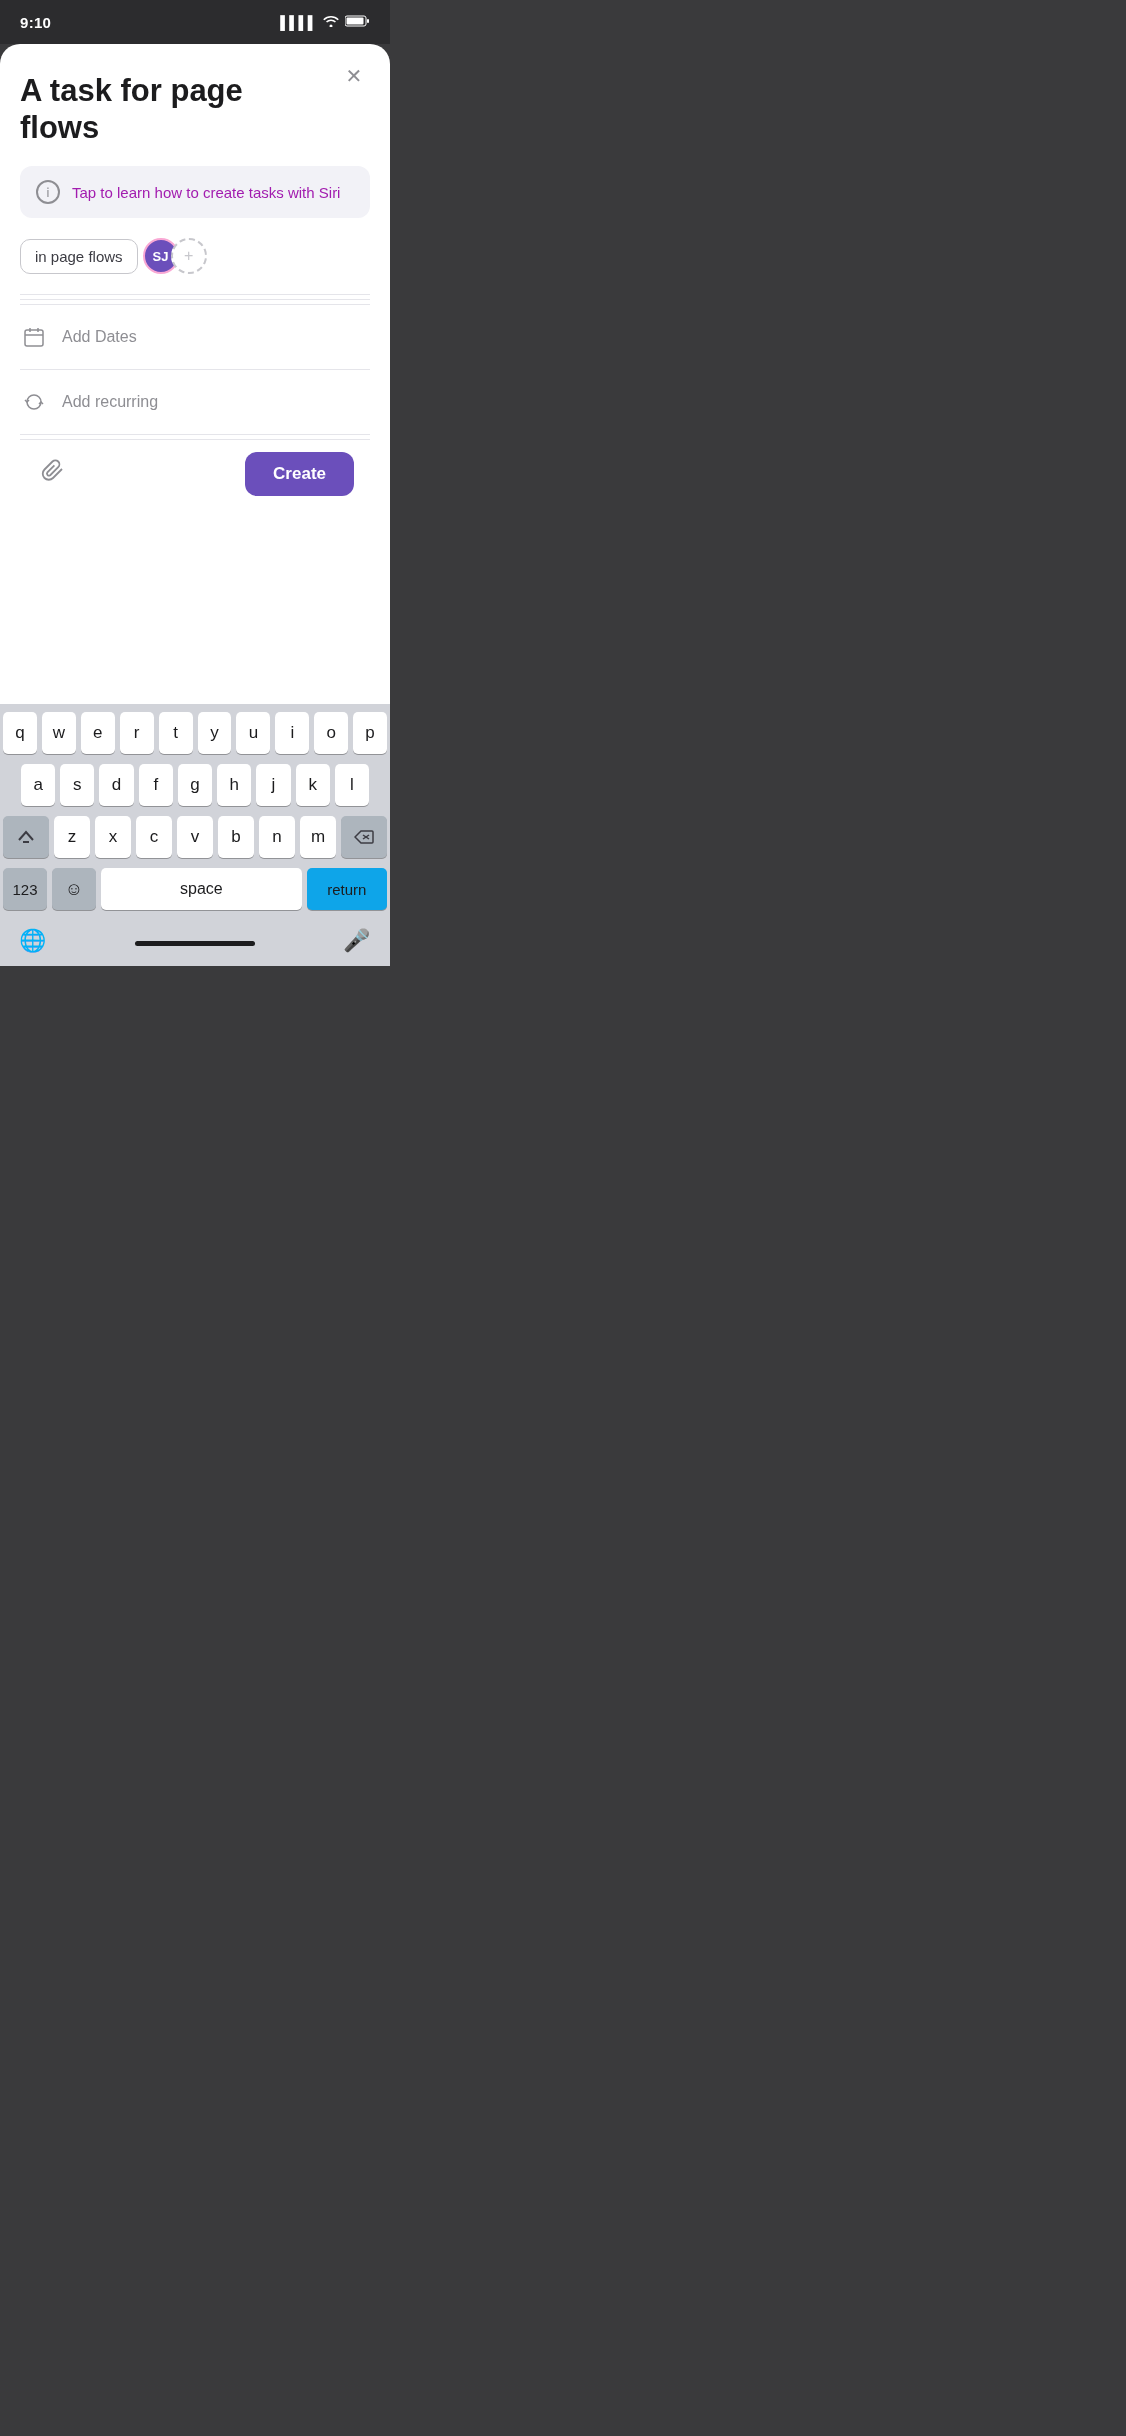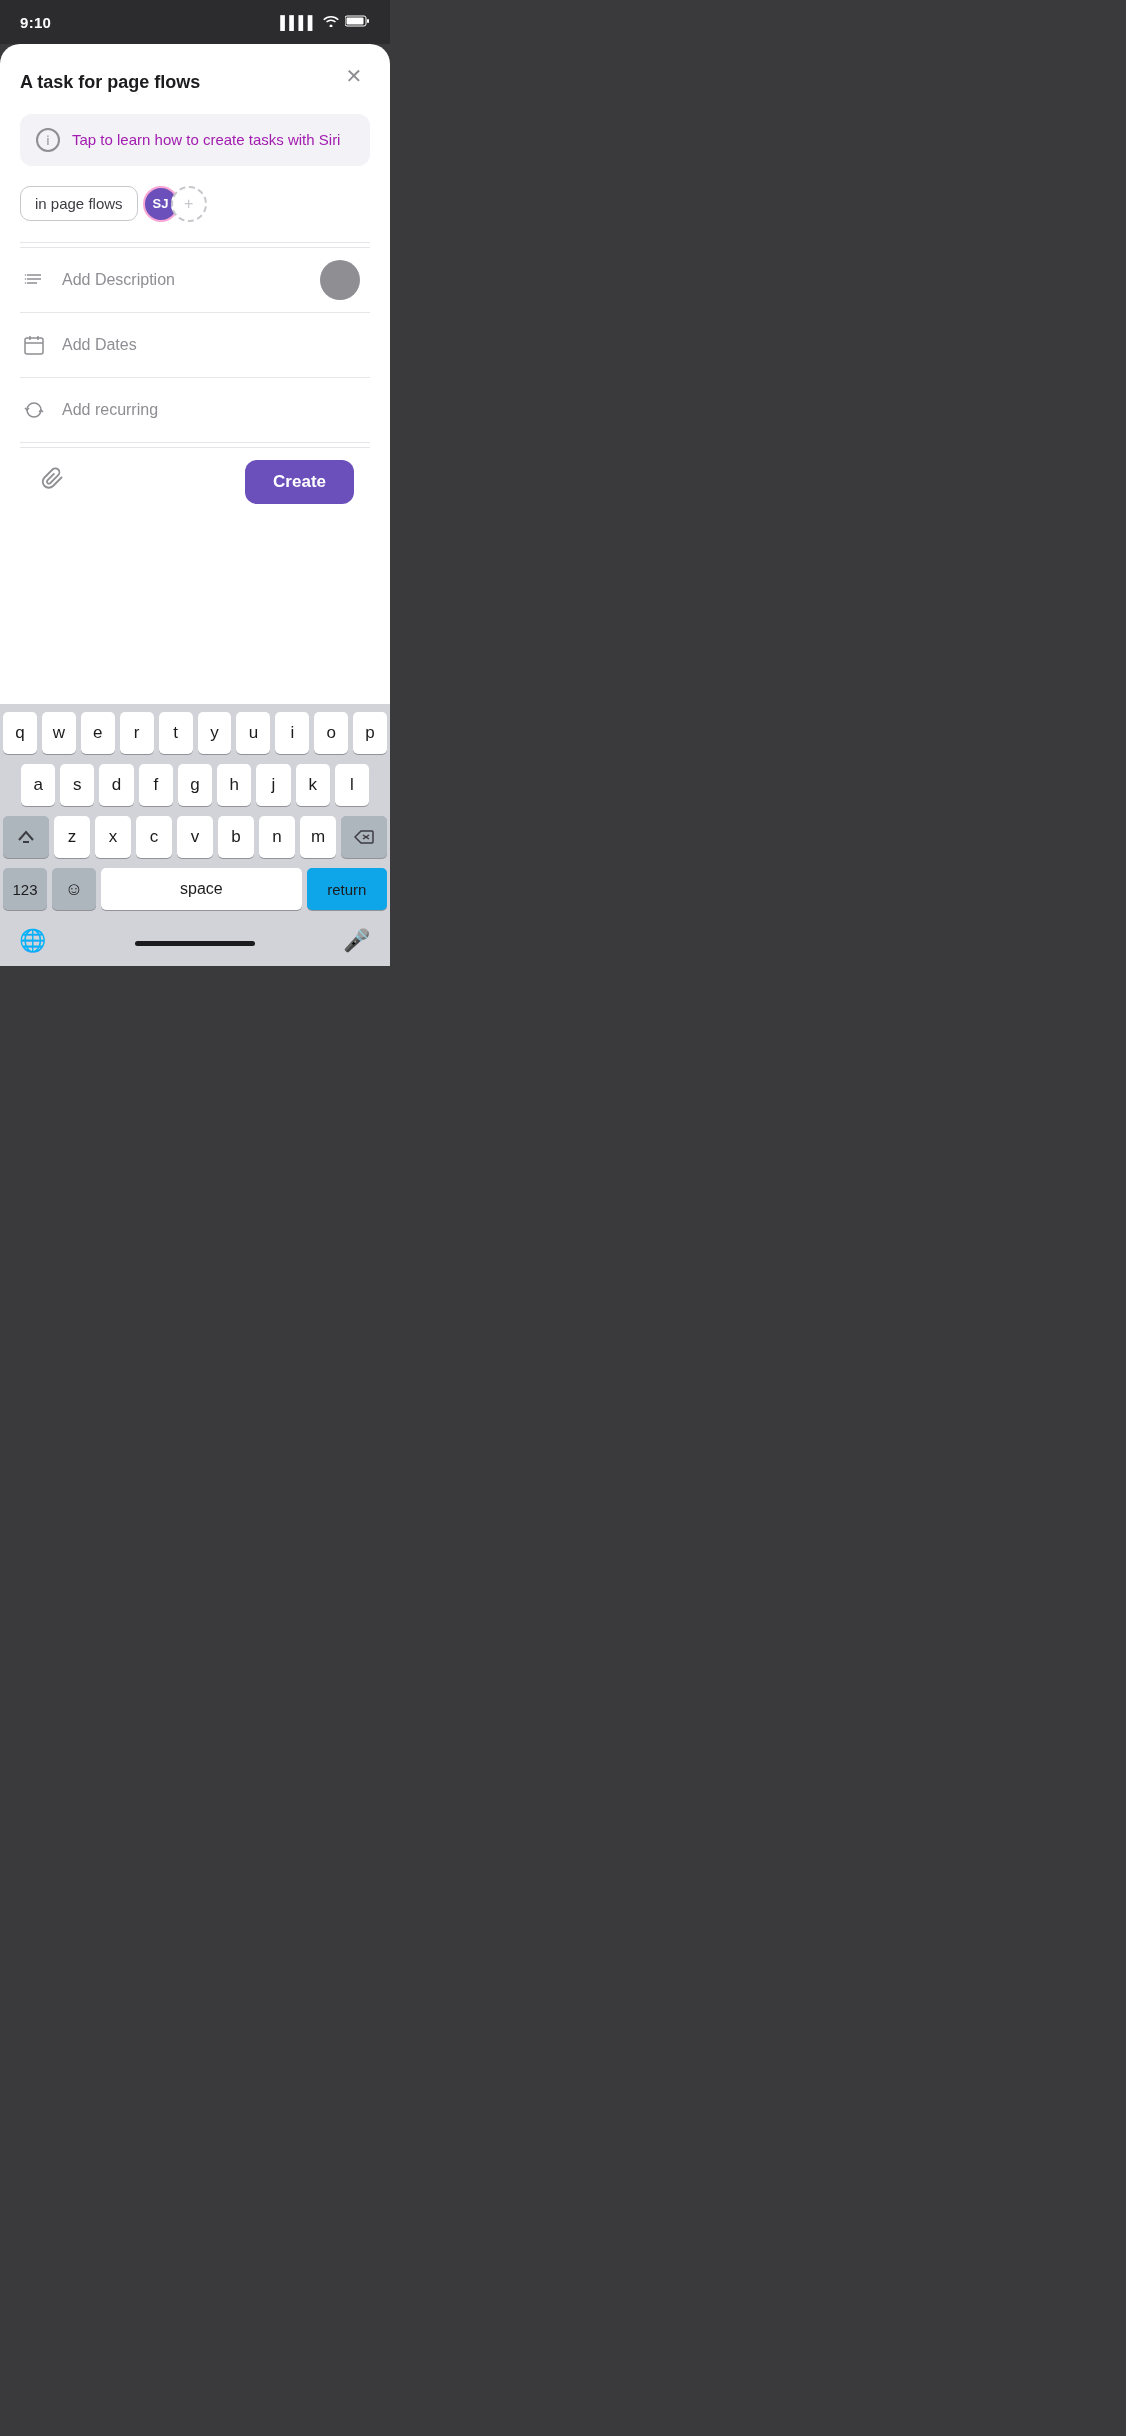--- a/index.html
+++ b/index.html
@@ -59,21 +59,21 @@
       align-items: center;
       justify-content: center;
       cursor: pointer;
       color: #8e8e93;
       font-size: 20px;
       font-weight: 300;
     }
 
     
     .task-title {
-      font-size: 18px;
+      font-size: 31px;
       font-weight: 700;
       color: #1c1c1e;
       margin-top: 12px;
       margin-bottom: 20px;
       line-height: 1.2;
       padding-right: 40px;
     }
 
     
     .siri-banner {
@@ -374,34 +374,20 @@
         <span>+</span>
       </div>
     </div>
   </div>
 
   <div class="divider"></div>
 
 
   <div class="divider"></div>
 
-  <div class="action-row">
-    <div class="action-icon">
-      <svg width="22" height="22" viewBox="0 0 22 22" fill="none" stroke="#8e8e93" stroke-width="1.5">
-        <line x1="4" y1="6" x2="18" y2="6"></line>
-        <line x1="4" y1="10" x2="18" y2="10"></line>
-        <line x1="4" y1="14" x2="14" y2="14"></line>
-        <circle cx="2.5" cy="6" r="0.8" fill="#8e8e93" stroke="none"></circle>
-        <circle cx="2.5" cy="10" r="0.8" fill="#8e8e93" stroke="none"></circle>
-        <circle cx="2.5" cy="14" r="0.8" fill="#8e8e93" stroke="none"></circle>
-      </svg>
-    </div>
-    <span class="action-label">Add Description</span>
-    <div class="scroll-thumb"></div>
-  </div>
 
   <div class="divider"></div>
 
   <div class="action-row">
     <div class="action-icon">
       <svg width="22" height="22" viewBox="0 0 22 22" fill="none" stroke="#8e8e93" stroke-width="1.5">
         <rect x="2" y="4" width="18" height="16" rx="2"></rect>
         <line x1="2" y1="9" x2="20" y2="9"></line>
         <line x1="7" y1="2" x2="7" y2="6"></line>
         <line x1="15" y1="2" x2="15" y2="6"></line>

